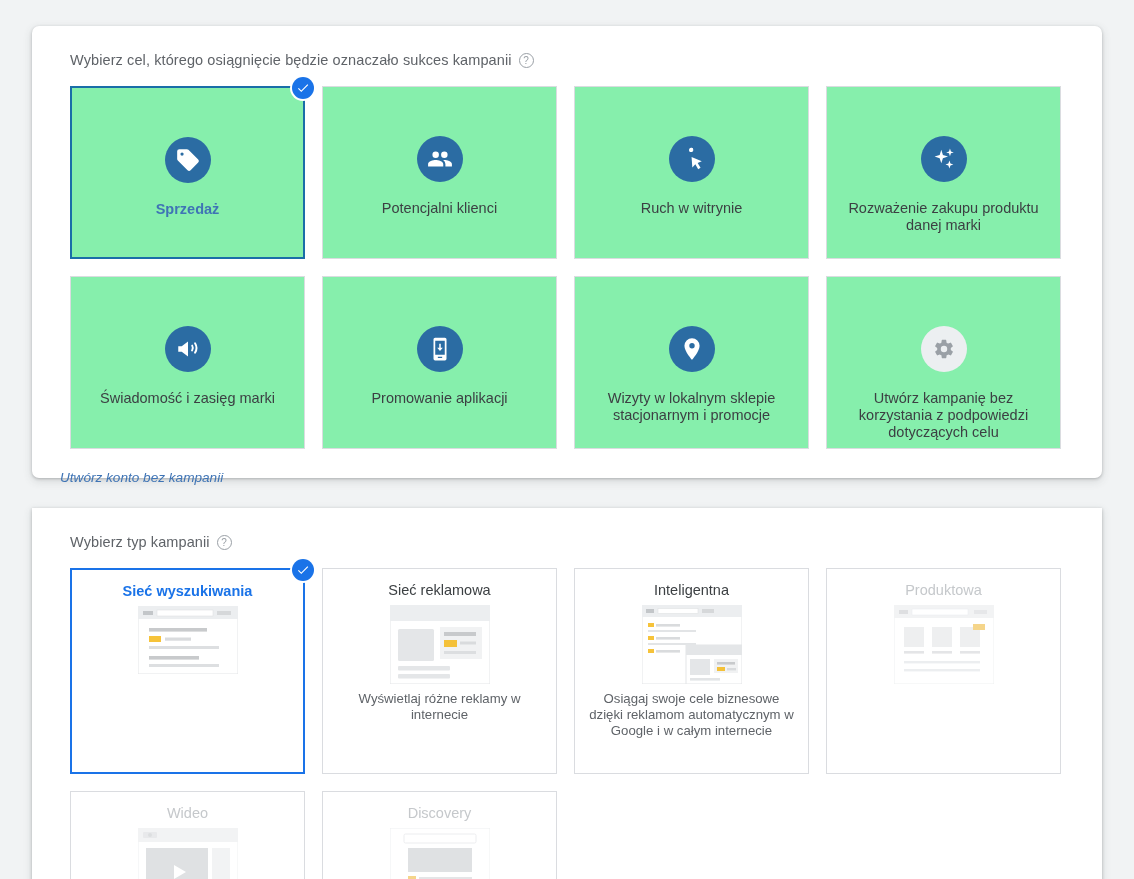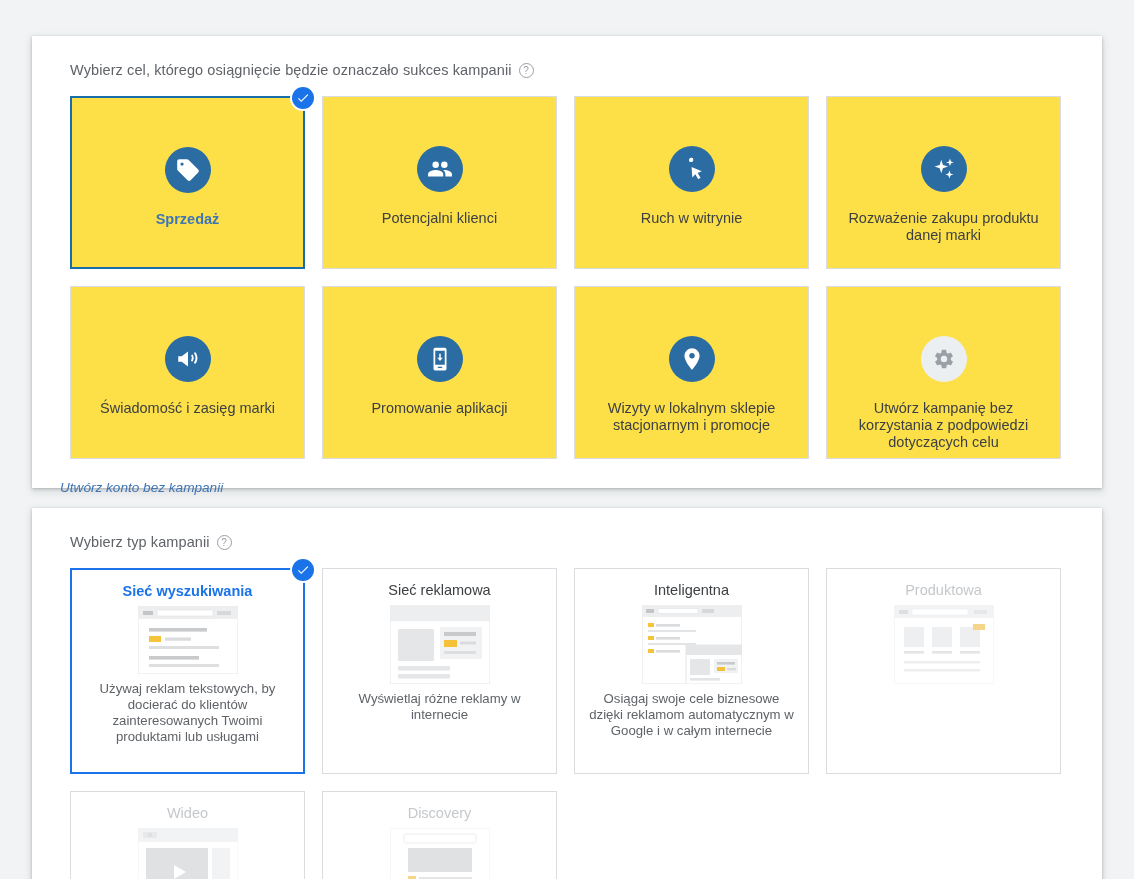--- a/index.html
+++ b/index.html
@@ -12,21 +12,21 @@
   }
   .page { position: relative; width: 1134px; height: 879px; background: #f1f3f4; }
 
   .panel {
     position: absolute;
     left: 32px;
     width: 1070px;
     background: #ffffff;
     box-shadow: 0 1px 3px rgba(60,64,67,0.30), 0 3px 8px 1px rgba(60,64,67,0.12);
   }
-  #panel-goal { top: 36px; height: 452px; }
+  #panel-goal { top: 26px; height: 452px; border-radius: 7px; }
   #panel-type { top: 508px; height: 400px; }
 
   .panel-inner { padding: 26px 38px 0 38px; }
 
   .section-title {
     font-size: 14.5px;
     color: #5f6368;
     letter-spacing: .1px;
     display: flex;
     align-items: center;
@@ -49,21 +49,21 @@
   
   .goal-grid {
     display: grid;
     grid-template-columns: repeat(4, 235px);
     gap: 17px 17px;
   }
   .goal-card {
     position: relative;
     height: 173px;
     border: 1px solid #dadce0;
-    background: #fde047;
+    background: #86efac;
     display: flex;
     flex-direction: column;
     align-items: center;
     justify-content: flex-start;
     padding-top: 49px;
     cursor: pointer;
   }
   .goal-card.selected {
     border: 2px solid #1a6ea8;
   }
@@ -290,21 +290,20 @@
               <rect x="19" y="4" width="56" height="6" fill="#fff" stroke="#dfe1e3" stroke-width=".6"></rect>
               <rect x="79" y="5" width="14" height="4" fill="#d6d8da"></rect>
               <rect x="11" y="22" width="58" height="3.6" fill="#c8cacc"></rect>
               <rect x="11" y="30" width="12" height="6" fill="#f5b817" opacity=".85"></rect>
               <rect x="27" y="31.5" width="26" height="3.2" fill="#d9dbdd"></rect>
               <rect x="11" y="40" width="70" height="3" fill="#dddfe1"></rect>
               <rect x="11" y="50" width="50" height="3.6" fill="#c8cacc"></rect>
               <rect x="11" y="58" width="70" height="3" fill="#dddfe1"></rect>
             </svg>
           </span>
-          <div class="type-desc">Używaj reklam tekstowych, by docierać do klientów zainteresowanych Twoimi produktami lub usługami</div>
         </div>
 
         <div class="type-card">
           <div class="type-title">Sieć reklamowa</div>
           <span class="thumb">
             <svg width="100" height="79" viewBox="0 0 100 79">
               <rect x="0" y="0" width="100" height="79" fill="#fff" stroke="#e3e5e7"></rect>
               <rect x="0" y="0" width="100" height="16" fill="#eceef0"></rect>
               <rect x="8" y="24" width="36" height="32" rx="1.5" fill="#e4e6e8"></rect>
               <rect x="50" y="22" width="42" height="32" fill="#f1f2f3"></rect>

